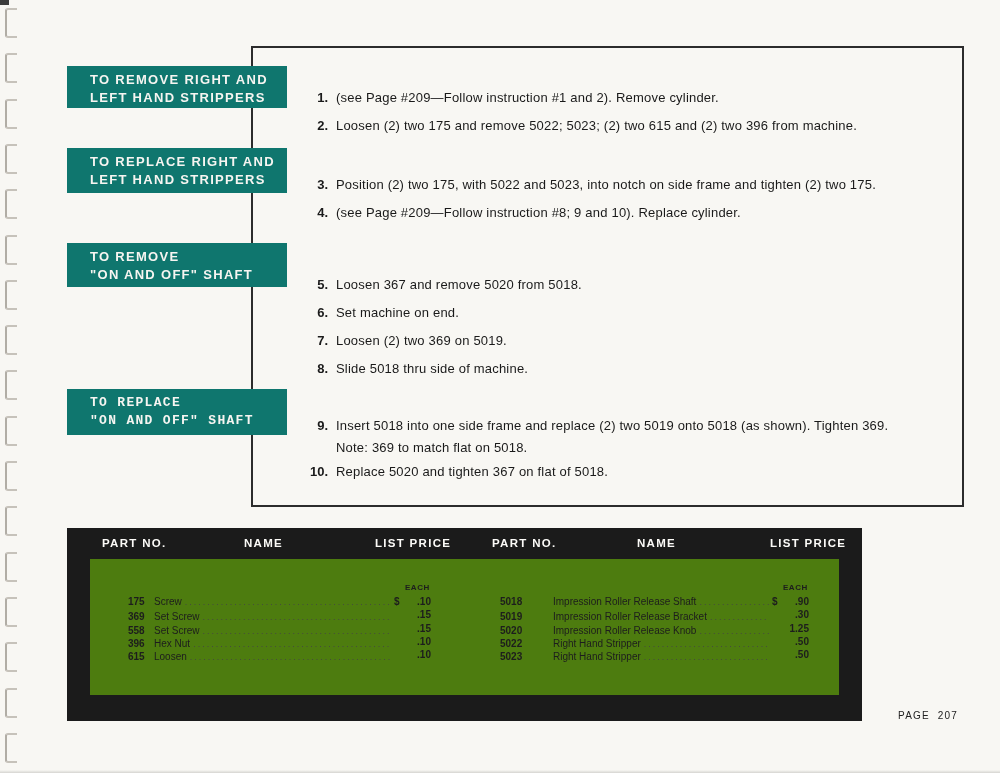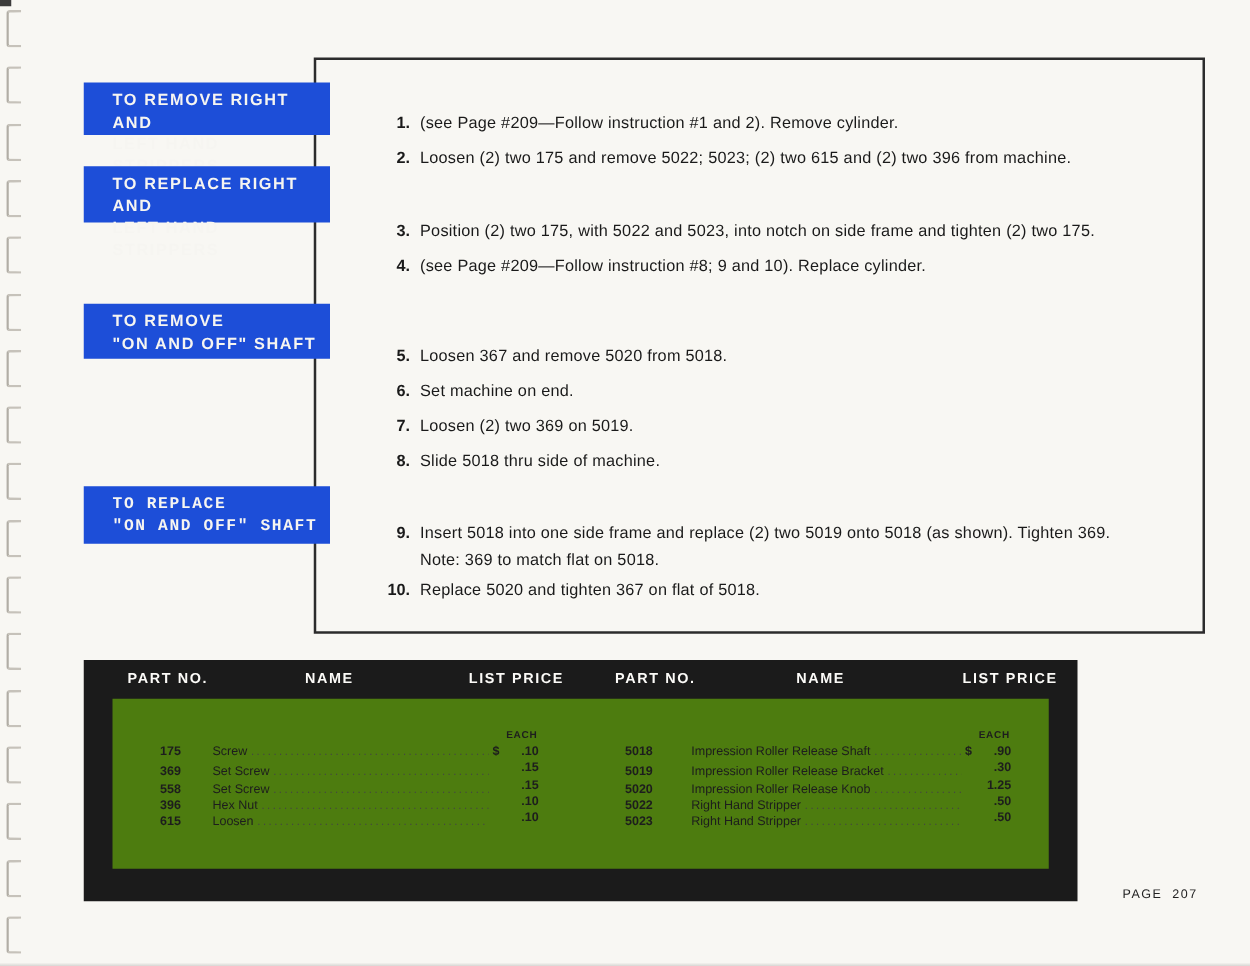--- a/index.html
+++ b/index.html
@@ -31,22 +31,22 @@
   }
 
   
   .main-box {
     position:absolute; left:251px; top:46px; width:709px; height:457px;
     border:2px solid #2c2c2c;
   }
 
   
   .label-box {
-    position:absolute; left:67px; width:197px;
-    background:#1d4ed8; color:#f6f5f1;
+    position:absolute; left:67px; width:220px;
+    background:#0f766e; color:#f6f5f1;
     font-weight:bold; font-size:13px; letter-spacing:1.3px;
     line-height:17.5px; padding:5px 0 0 23px; box-sizing:border-box;
   }
 
   
   .instr {
     position:absolute; left:298px;
     display:flex; align-items:flex-start;
     font-size:13px; color:#1a1a1a;
   }
@@ -75,21 +75,21 @@
     letter-spacing:0.6px; color:#1d1d1d; margin-bottom:4px; padding-right:1px;
   }
   .pt-row {
     display:flex; align-items:baseline;
     font-size:10px; color:#1d1d1d; height:13.3px;
   }
   .pt-part { flex:none; font-weight:bold; }
   .pt-col-left  .pt-part { width:22px; }
   .pt-col-right .pt-part { width:30px; }
   .pt-name { flex:none; white-space:nowrap; }
-  .pt-col-left  .pt-name { margin-left:20px; }
+  .pt-col-left  .pt-name { margin-left:4px; }
   .pt-col-right .pt-name { margin-left:23px; }
   .pt-dots {
     flex:1; overflow:hidden; white-space:nowrap;
     font-size:9px; letter-spacing:2px; color:#454545; margin:0 3px;
   }
   .pt-dots::after {
     content:"..........................................................................................................";
   }
   .pt-price { flex:none; display:flex; font-weight:bold; }
   .pt-cur { width:12px; }
@@ -126,21 +126,21 @@
       <div class="bind-mark" style="top: 687.5px;"></div>
       <div class="bind-mark" style="top: 732.8px;"></div>
     </div>
 
   <div class="main-box"></div>
 
   <div class="label-box" style="top:66px;height:42px;">
     <div>TO REMOVE RIGHT AND</div>
     <div>LEFT HAND STRIPPERS</div>
   </div>
-  <div class="label-box" style="top:133px;height:45px;">
+  <div class="label-box" style="top:148px;height:45px;">
     <div>TO REPLACE RIGHT AND</div>
     <div>LEFT HAND STRIPPERS</div>
   </div>
   <div class="label-box" style="top:243px;height:44px;">
     <div>TO REMOVE</div>
     <div>"ON AND OFF" SHAFT</div>
   </div>
   <div class="label-box" style="top:389px;height:46px;font-family:Liberation Mono, monospace;">
     <div>TO REPLACE</div>
     <div>"ON AND OFF" SHAFT</div>

